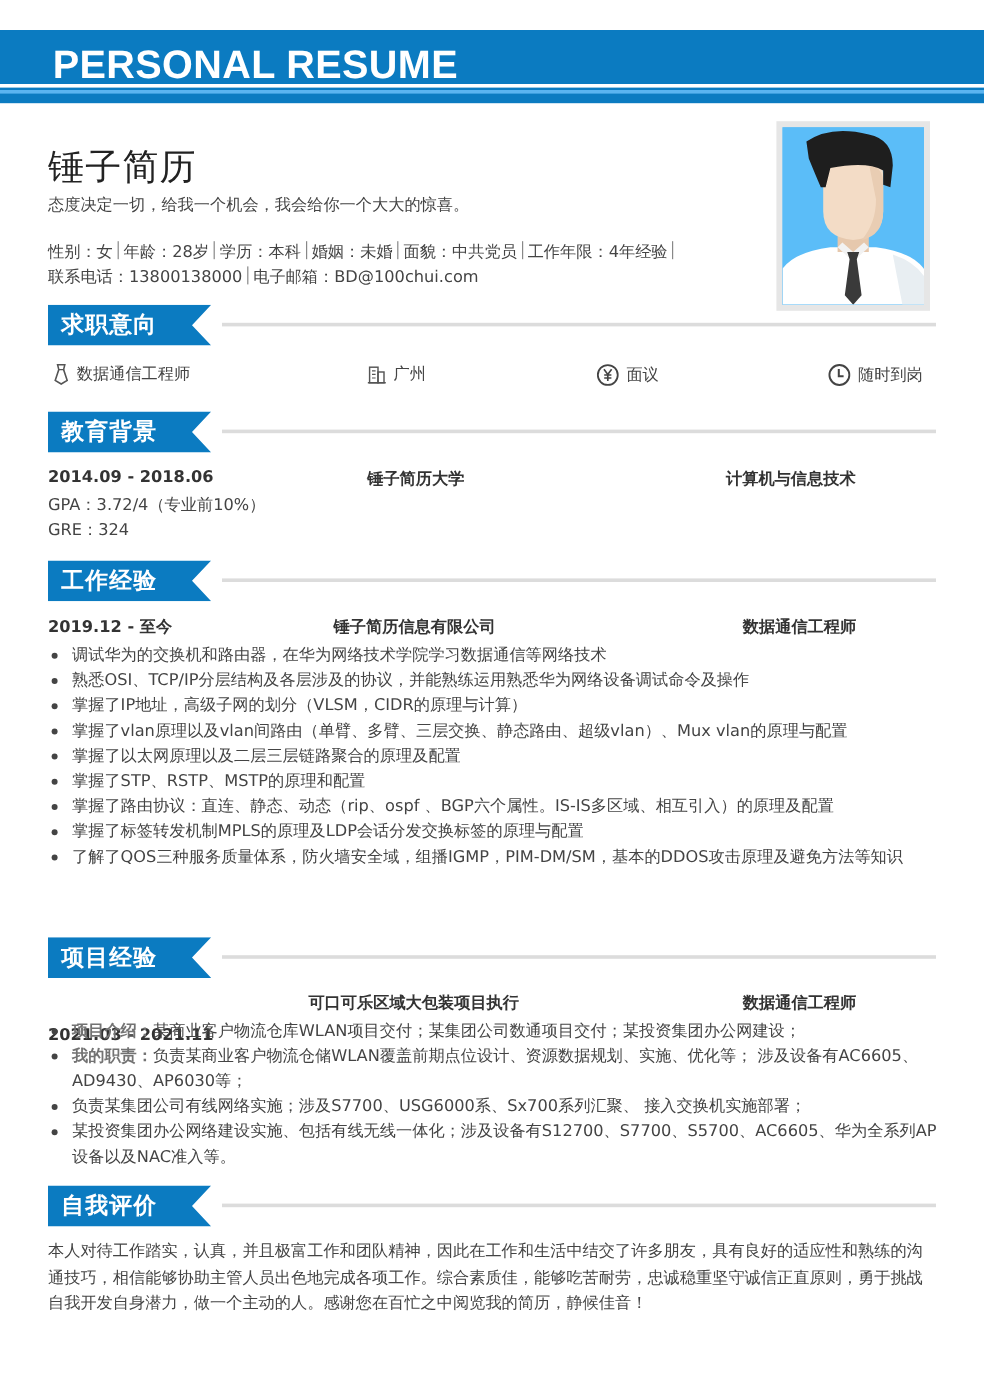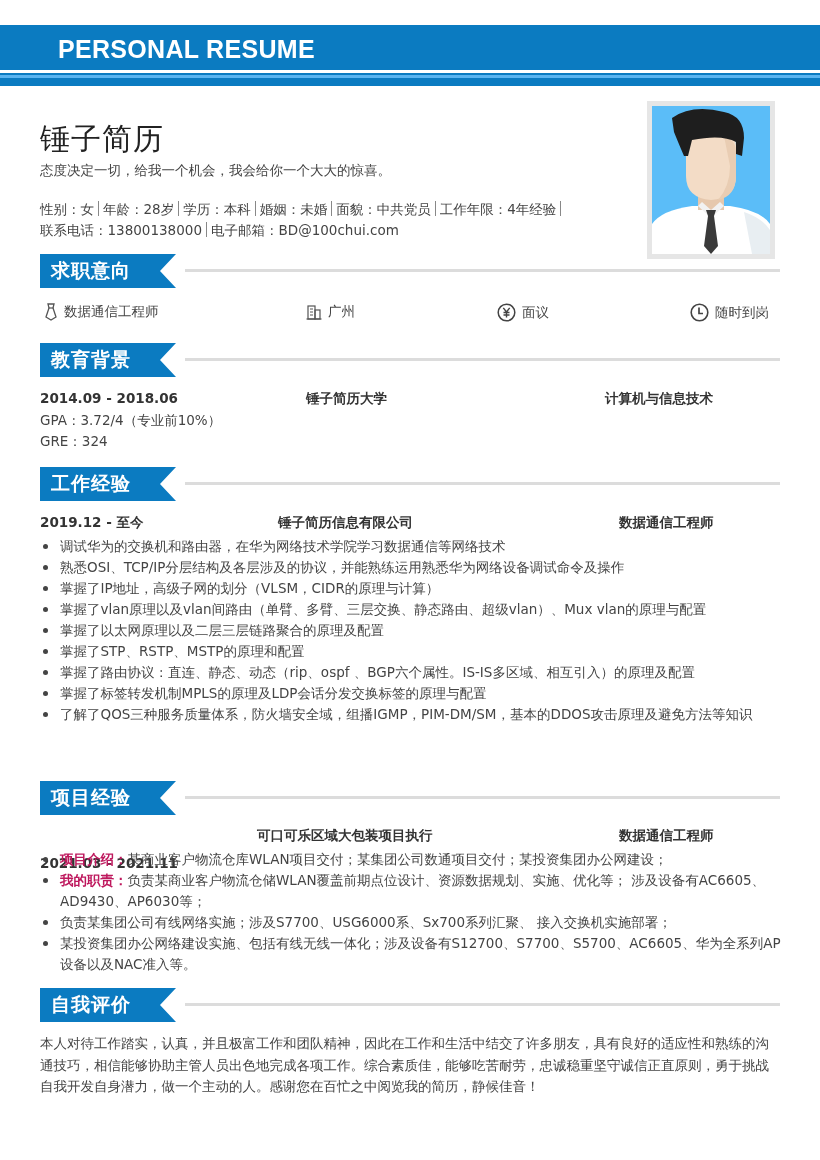--- a/index.html
+++ b/index.html
@@ -1,21 +1,21 @@
 <!DOCTYPE html>
 <html><head>
 <meta charset="utf-8">
 <style>
   * { box-sizing: border-box; margin: 0; padding: 0; }
   html, body { width: 820px; height: 1160px; background: #ffffff; overflow: hidden; }
   body { font-family: "DejaVu Sans", "Liberation Sans", sans-serif; color: #333333; position: relative; }
 
   
   .header-band { position: absolute; left: 0; top: 25px; width: 820px; height: 61px; background: #0b7bc1; }
-  .header-title { position: absolute; left: 44px; top: 35px; color: #ffffff; font-family: "Liberation Sans", sans-serif; font-weight: bold; font-size: 25px; letter-spacing: 0.3px; margin-left: 14px; }
+  .header-title { position: absolute; left: 44px; top: 35px; color: #ffffff; font-family: "Liberation Sans", sans-serif; font-weight: bold; font-size: 33px; letter-spacing: 0.3px; }
   .header-stripe-white { position: absolute; left: 0; top: 70px; width: 820px; height: 3px; background: #ffffff; }
   .header-stripe-light { position: absolute; left: 0; top: 75px; width: 820px; height: 3px; background: #5ab4f0; }
 
   
   .name { position: absolute; left: 40px; top: 119px; font-size: 30px; color: #222; font-weight: normal; letter-spacing: 1px; }
   .motto { position: absolute; left: 40px; top: 162px; font-size: 13.5px; color: #444; }
   .info-line { position: absolute; left: 40px; font-size: 13.5px; color: #444; white-space: nowrap; }
   .info-line.l1 { top: 201px; }
   .info-line.l2 { top: 222px; }
   .sep { display: inline-block; width: 1px; height: 15px; background: #888; vertical-align: -2px; margin: 0 4px; }
@@ -35,21 +35,21 @@
   .intent-item svg { display: block; }
 
   
   .entry-head { position: absolute; left: 40px; width: 740px; font-size: 13.5px; font-weight: bold; color: #333; height: 20px; }
   .entry-head span { position: absolute; top: 0; white-space: nowrap; }
   .text-line { position: absolute; left: 40px; font-size: 13.5px; color: #444; white-space: nowrap; }
 
   .bullets { position: absolute; left: 40px; width: 745px; list-style: none; font-size: 13.5px; color: #444; }
   .bullets li { position: relative; padding-left: 20px; line-height: 21px; }
   .bullets li::before { content: ""; position: absolute; left: 3px; top: 8px; width: 5px; height: 5px; border-radius: 50%; background: #444; }
-  .bullets li b { color: #be185d; text-align: center; }
+  .bullets li b { color: #737373; text-align: center; }
 
   .para { position: absolute; left: 40px; width: 740px; font-size: 13.5px; color: #444; line-height: 21.5px; }
 </style>
 </head>
 <body>
 
 <div class="header-band"></div>
 <div class="header-title">PERSONAL RESUME</div>
 <div class="header-stripe-white"></div>
 <div class="header-stripe-light"></div>

